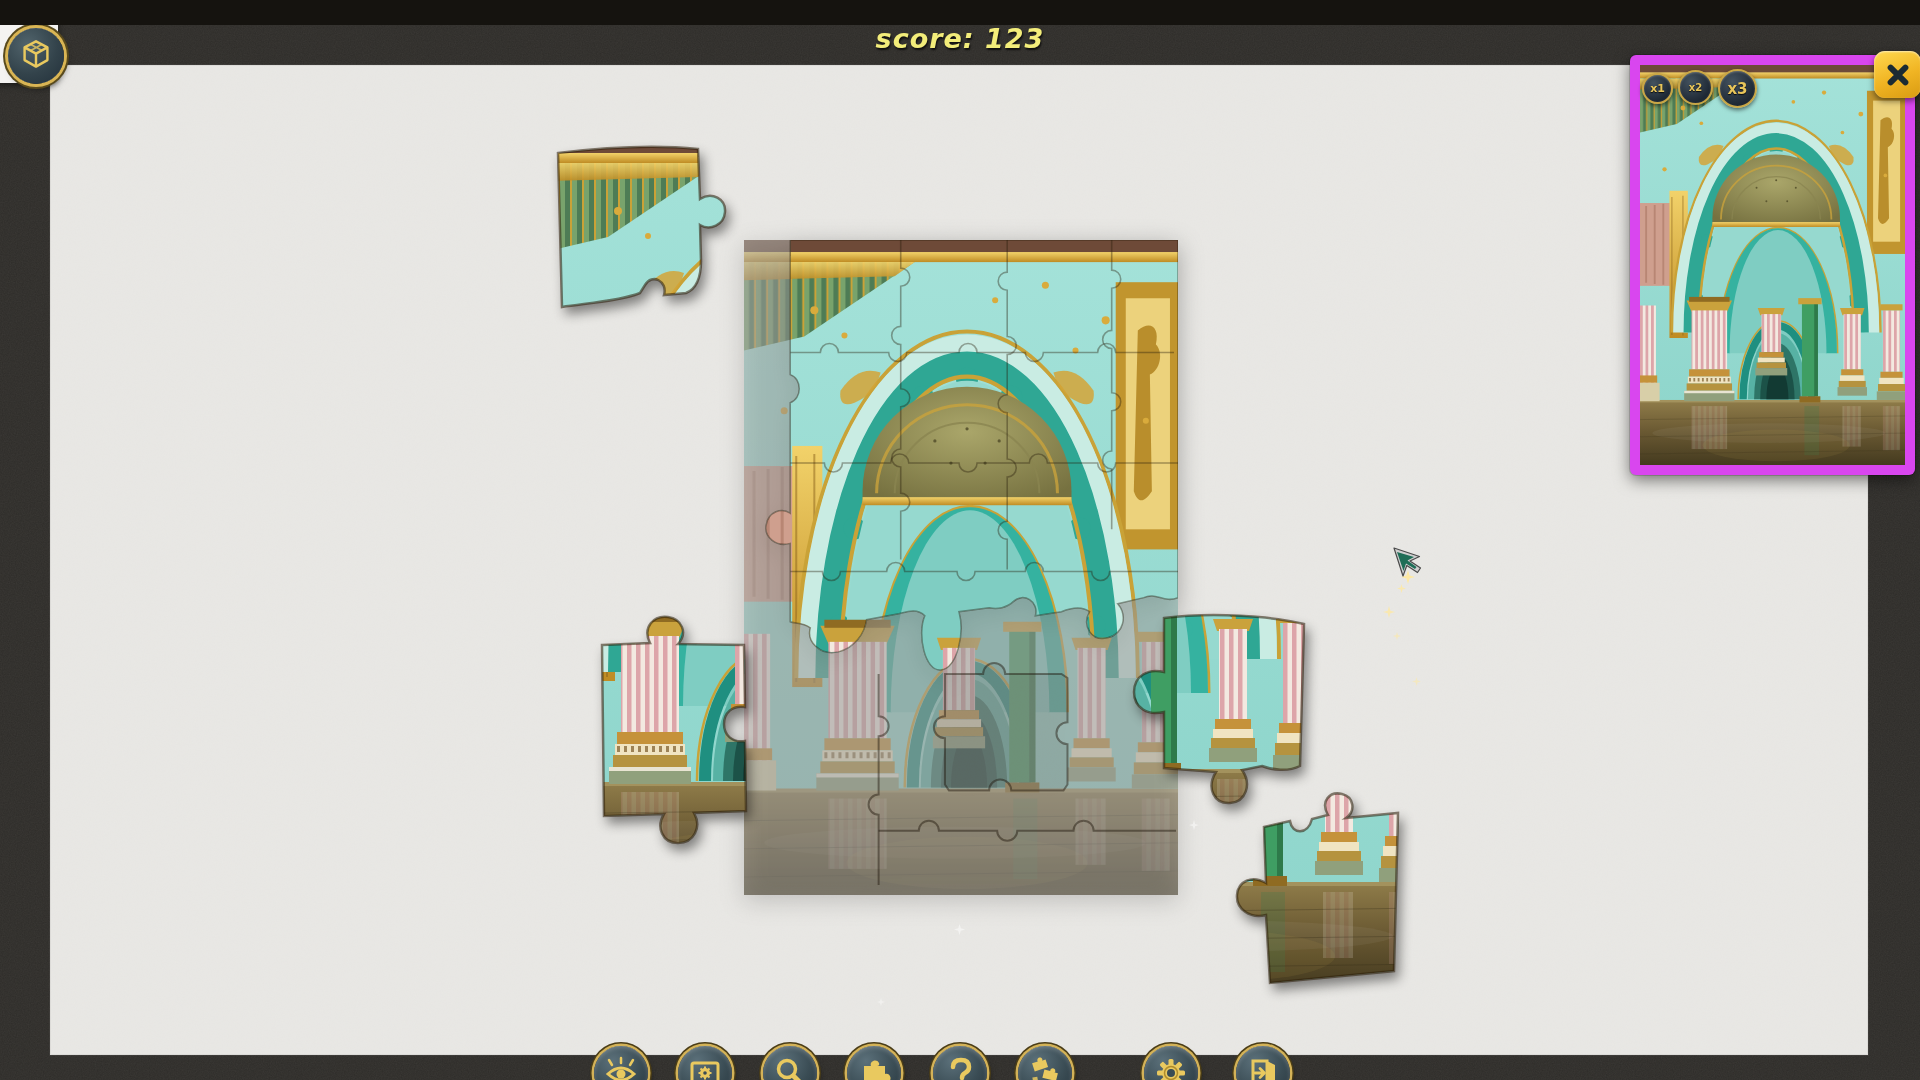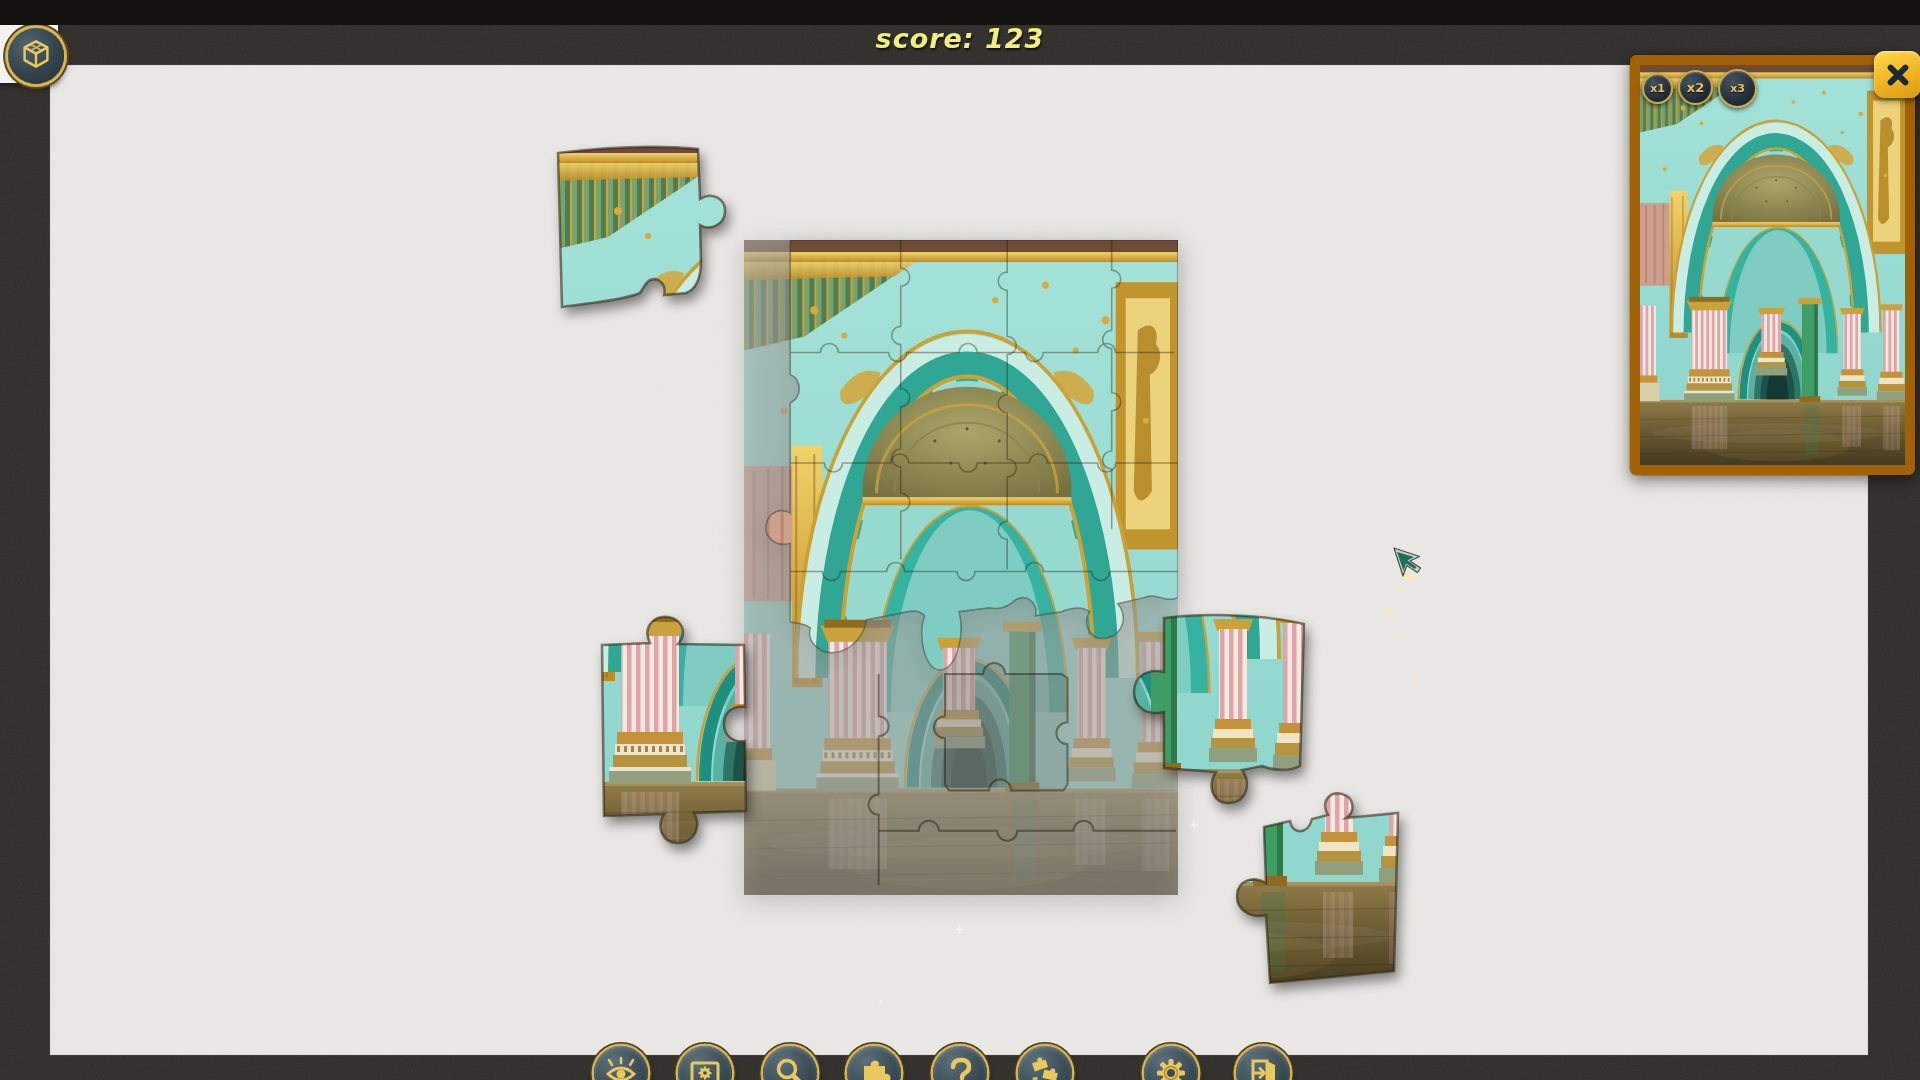--- a/index.html
+++ b/index.html
@@ -16,31 +16,31 @@
     box-shadow:0 0 0 3px #d9b554, 0 0 0 5px #584a1d, 2px 4px 7px rgba(0,0,0,.55);
     z-index:6;display:flex;align-items:center;justify-content:center;cursor:pointer;}
   .score{position:absolute;left:50%;top:-2px;transform:translateX(-50%);z-index:5;
     font-size:27px;font-weight:bold;font-style:italic;color:#f3ed7a;letter-spacing:1px;
     text-shadow:1px 2px 2px rgba(0,0,0,.7);white-space:nowrap;}
   .board{position:absolute;left:744px;top:215px;width:434px;height:655px;z-index:3;
     filter:drop-shadow(0 6px 12px rgba(0,0,0,.30));}
   .board svg{position:absolute;left:0;top:0;}
   .ghost-layer{opacity:.55;filter:brightness(.8) saturate(.92);}
   .piece{position:absolute;z-index:4;filter:drop-shadow(4px 7px 6px rgba(0,0,0,.45));}
-  .preview{position:absolute;left:1630px;top:30px;width:285px;height:420px;background:#a16207;
+  .preview{position:absolute;left:1630px;top:30px;width:285px;height:420px;background:#d946ef;
     border-radius:6px;box-shadow:0 5px 16px rgba(0,0,0,.5), 0 0 0 1px rgba(0,0,0,.15);z-index:5;cursor:move;}
   .preview-img{position:absolute;left:10px;top:10px;width:265px;height:400px;overflow:hidden;background:#9adbd2;}
   .badges{position:absolute;left:12px;top:14px;display:flex;align-items:flex-start;gap:5px;z-index:7;}
   .badge{border-radius:50%;background:radial-gradient(circle at 35% 30%, #43525f, #1e2834 70%);
     border:2px solid #c9a646;box-shadow:0 2px 4px rgba(0,0,0,.55), inset 0 1px 2px rgba(255,255,255,.25);
     color:#e8c55a;font-weight:bold;display:flex;align-items:center;justify-content:center;cursor:pointer;
     text-shadow:0 1px 1px rgba(0,0,0,.8);}
   .badge.b1{width:27px;height:27px;font-size:11px;margin-top:4px;}
-  .badge.b2{width:31px;height:31px;font-size:13px;margin-top:1px;}
-  .badge.b3{width:35px;height:35px;font-size:11px;}
+  .badge.b2{width:31px;height:31px;font-size:10px;margin-top:1px;}
+  .badge.b3{width:35px;height:35px;font-size:15px;}
   .close-btn{position:absolute;left:1874px;top:26px;width:47px;height:47px;border-radius:11px;
     background:linear-gradient(160deg,#ffd94f,#f0b423 55%,#d99b12);
     box-shadow:0 3px 6px rgba(0,0,0,.5), inset 0 1px 2px rgba(255,255,255,.6);
     z-index:7;display:flex;align-items:center;justify-content:center;cursor:pointer;}
   .toolbar{position:absolute;left:0;top:0;width:0;height:0;z-index:5;}
   .tool-btn{position:absolute;width:54px;height:54px;border-radius:50%;padding:0;border:none;
     background:radial-gradient(circle at 35% 28%, #5b707a, #3a4c54 55%, #26333b);
     box-shadow:0 0 0 2.5px #d3b258, 0 0 0 4px #4a3d18, 2px 4px 6px rgba(0,0,0,.6),
       inset 0 2px 4px rgba(255,255,255,.22);
     display:flex;align-items:center;justify-content:center;cursor:pointer;}

